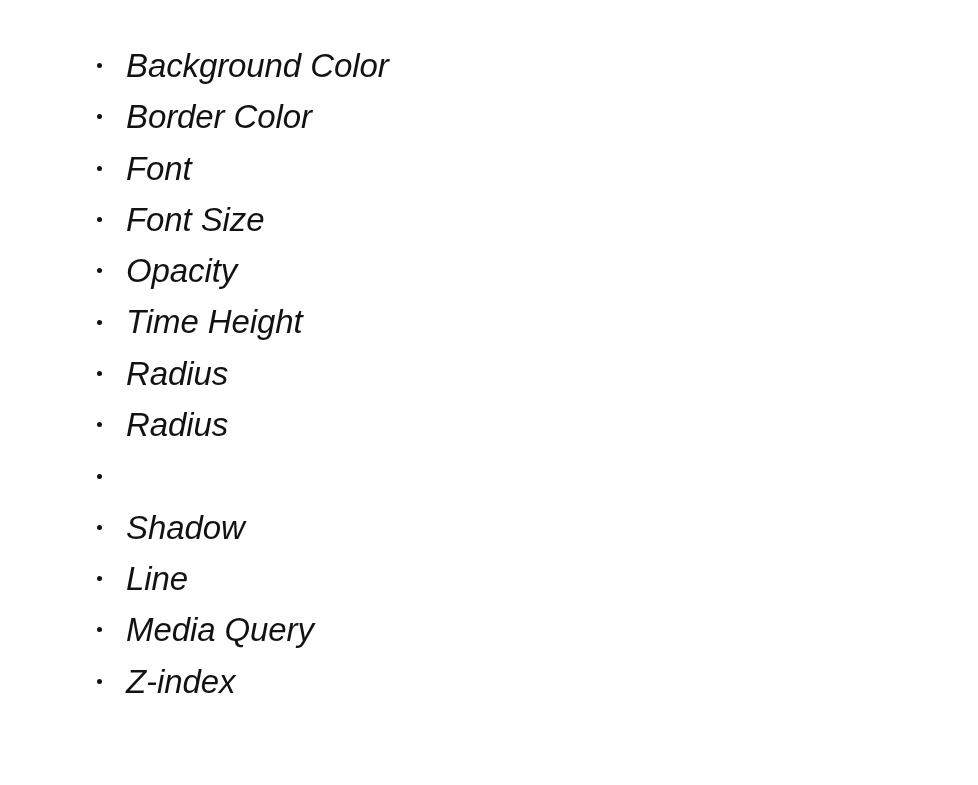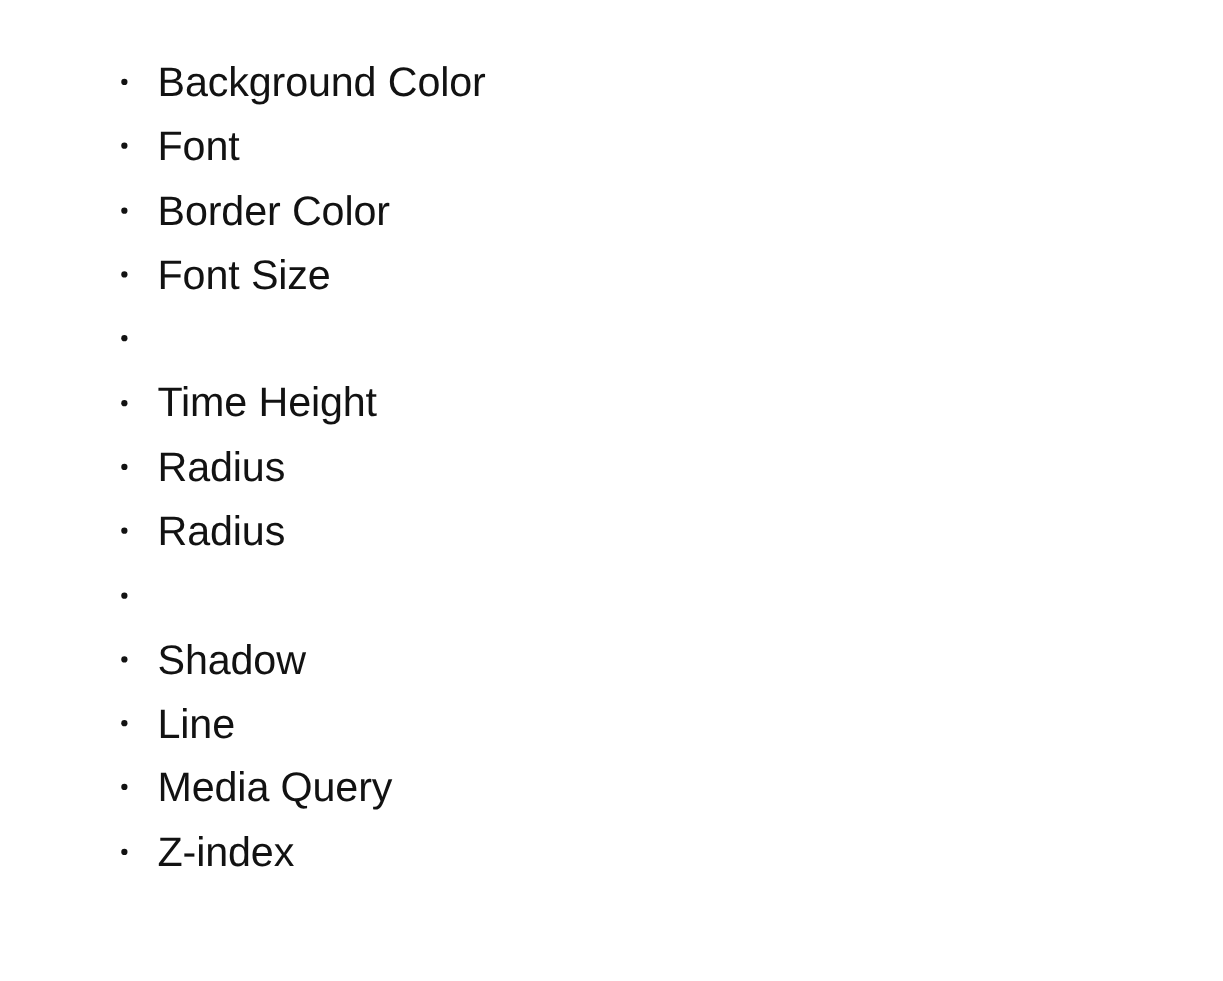--- a/index.html
+++ b/index.html
@@ -15,20 +15,21 @@
     -webkit-font-smoothing: antialiased;
     overflow: hidden;
   }
 
   .page {
     position: relative;
     width: 978px;
     height: 785px;
     background: #ffffff;
     box-sizing: border-box;
+    font-style: italic;
   }
 
   .token-list {
     list-style: none;
     margin: 0;
     padding: 0;
     position: absolute;
     left: 0;
     top: 40px;
   }
@@ -71,35 +72,36 @@
   <ul class="token-list">
 
     <li class="token-list-item">
       <span class="bullet-marker"></span>
       <span class="token-label">Background Color</span>
     </li>
 
 
     <li class="token-list-item">
       <span class="bullet-marker"></span>
-      <span class="token-label">Font</span>
+      <span class="token-label">Border Color</span>
     </li>
 
     <li class="token-list-item">
       <span class="bullet-marker"></span>
-      <span class="token-label">Border Color</span>
+      <span class="token-label">Font</span>
     </li>
 
     <li class="token-list-item">
       <span class="bullet-marker"></span>
       <span class="token-label">Font Size</span>
     </li>
 
     <li class="token-list-item">
       <span class="bullet-marker"></span>
+      <span class="token-label">Opacity</span>
     </li>
 
     <li class="token-list-item">
       <span class="bullet-marker"></span>
       <span class="token-label">Time Height</span>
     </li>
 
     <li class="token-list-item">
       <span class="bullet-marker"></span>
       <span class="token-label">Radius</span>

